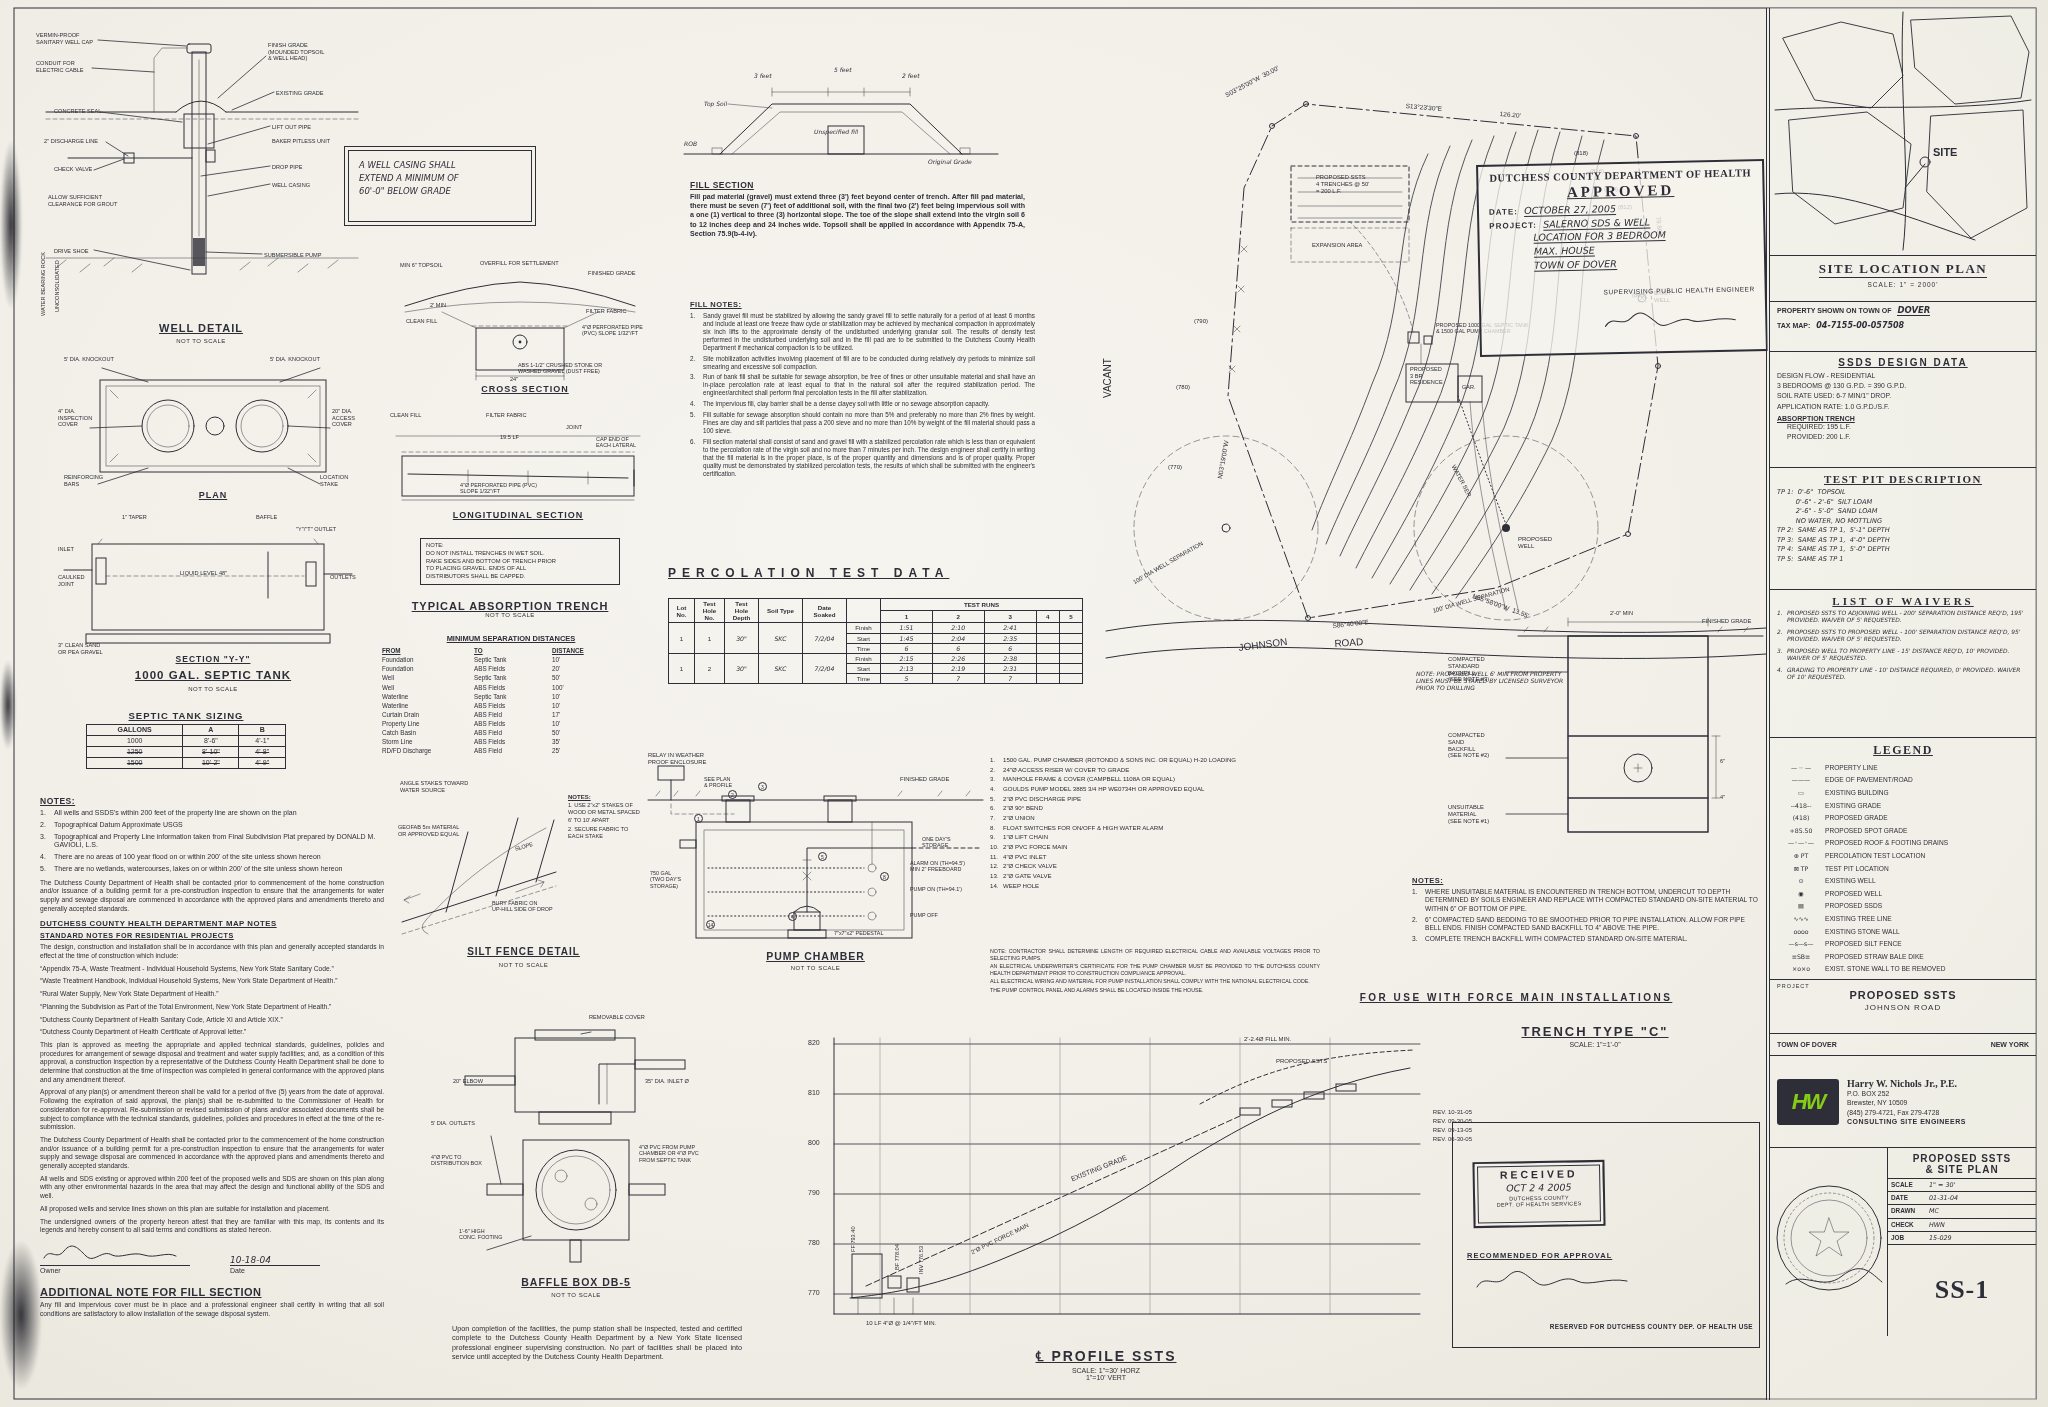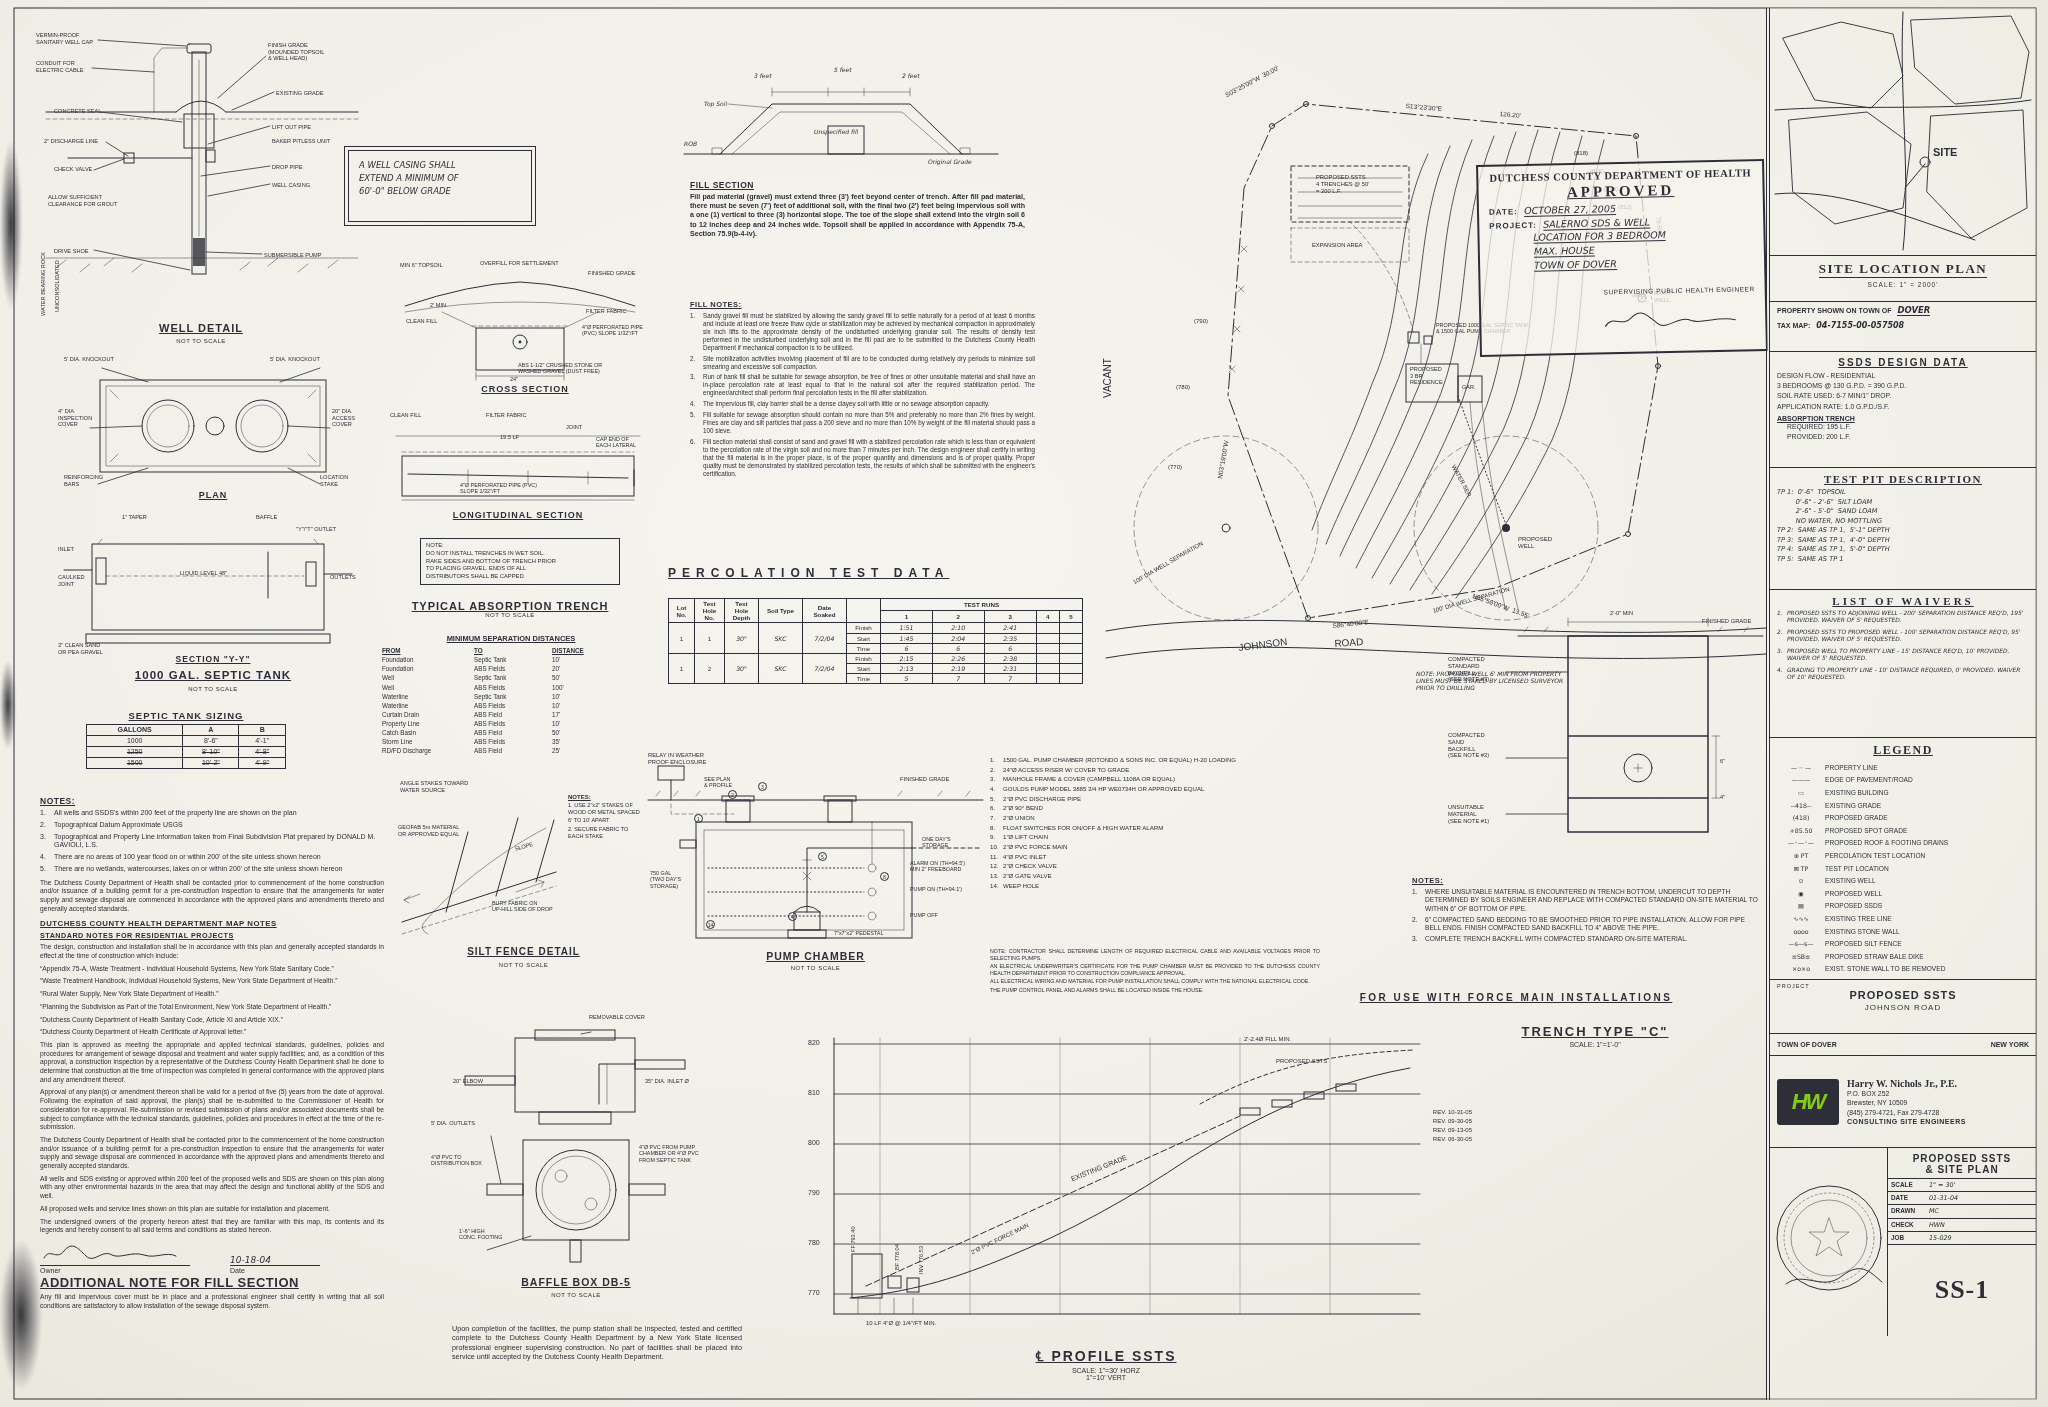--- a/index.html
+++ b/index.html
@@ -439,21 +439,21 @@
       <svg class="draw" style="position:relative" width="140" height="18">
         <path d="M4,13 C10,2 16,16 24,6 S38,3 46,11 S62,4 72,10 C80,14 92,6 104,10 S126,6 136,11" stroke-width="1.1"></path>
       </svg>
       <div style="border-top:1px solid var(--ink);font-size:7px;padding-top:1px">Owner</div>
     </div>
     <div style="width:90px">
       <div class="hand" style="font-size:9px">10-18-04</div>
       <div style="border-top:1px solid var(--ink);font-size:7px;padding-top:1px">Date</div>
     </div>
   </div>
-  <div class="sec-h" style="font-size:13px;margin-top:1px">ADDITIONAL NOTE FOR FILL SECTION</div>
+  <div class="sec-h" style="font-size:11px;margin-top:12px">ADDITIONAL NOTE FOR FILL SECTION</div>
   <div class="para">Any fill and impervious cover must be in place and a professional engineer shall certify in writing that all soil conditions are satisfactory to allow installation of the sewage disposal system.</div>
 </div>
 
 <div class="panel" id="silt" style="left:396px;top:780px;width:255px;height:218px">
   <svg class="draw" width="165" height="140" style="top:14px">
     <path d="M6,128 L160,78" stroke-width="1.6"></path>
     <path d="M6,140 L160,92" class="dash thin"></path>
     <path d="M50,118 L72,38 M100,102 L122,24 M140,88 L158,26" stroke-width="1.2"></path>
     <path d="M30,126 C60,92 104,58 150,34" class="thin"></path>
     <path d="M30,126 q-9,9 2,14" class="thin"></path>
@@ -1023,20 +1023,33 @@
 <div class="panel" style="left:1388px;top:1108px;width:84px;text-align:right;z-index:5">
   <div>
 
   <div style="font-size:6px;line-height:1.5">REV. 10-31-05</div>
         <div style="font-size:6px;line-height:1.5">REV. 09-30-05</div>
         <div style="font-size:6px;line-height:1.5">REV. 09-13-05</div>
         <div style="font-size:6px;line-height:1.5">REV. 06-30-05</div>
       </div>
 </div>
 
+<div class="panel" id="received-box" style="left:1452px;top:1122px;width:308px;height:226px">
+  <div class="rc-stamp">
+    <div class="rc-title">RECEIVED</div>
+    <div class="rc-date hand">OCT 2 4 2005</div>
+    <div class="rc-l">DUTCHESS COUNTY</div>
+    <div class="rc-l">DEPT. OF HEALTH SERVICES</div>
+  </div>
+  <div class="rc-rec">RECOMMENDED FOR APPROVAL</div>
+  <svg class="draw" style="position:absolute;left:20px;top:146px" width="160" height="26">
+    <path d="M4,18 C12,4 22,20 34,8 S52,6 64,14 S88,4 104,12 C116,18 134,8 154,12" stroke-width="1.2"></path>
+  </svg>
+  <div class="rc-res">RESERVED FOR DUTCHESS COUNTY DEP. OF HEALTH USE</div>
+</div>
 
 <div id="sidebar">
 
   <div class="sb" style="height:248px;padding:4px">
     <svg class="draw" width="256" height="238" style="left:5px;top:4px">
       <g class="f" opacity=".92">
         <path d="M8,26 L66,10 L118,22 L128,64 L96,96 L40,88 Z"></path>
         <path d="M136,8 L236,4 L254,40 L246,86 L180,92 L140,56 Z"></path>
         <path d="M14,108 L92,100 L136,132 L128,196 L60,212 L18,180 Z"></path>
         <path d="M156,104 L248,98 L252,196 L196,226 L152,180 Z"></path>

